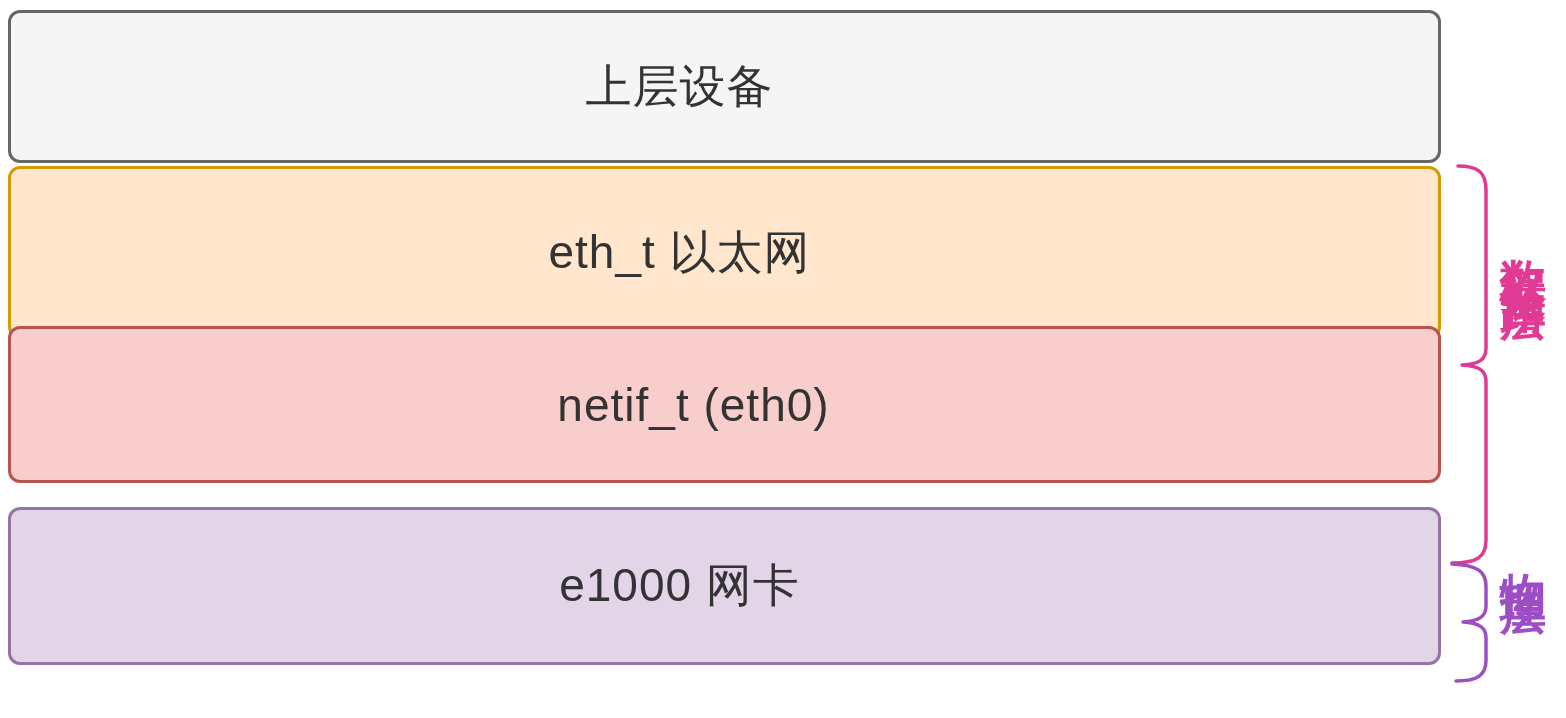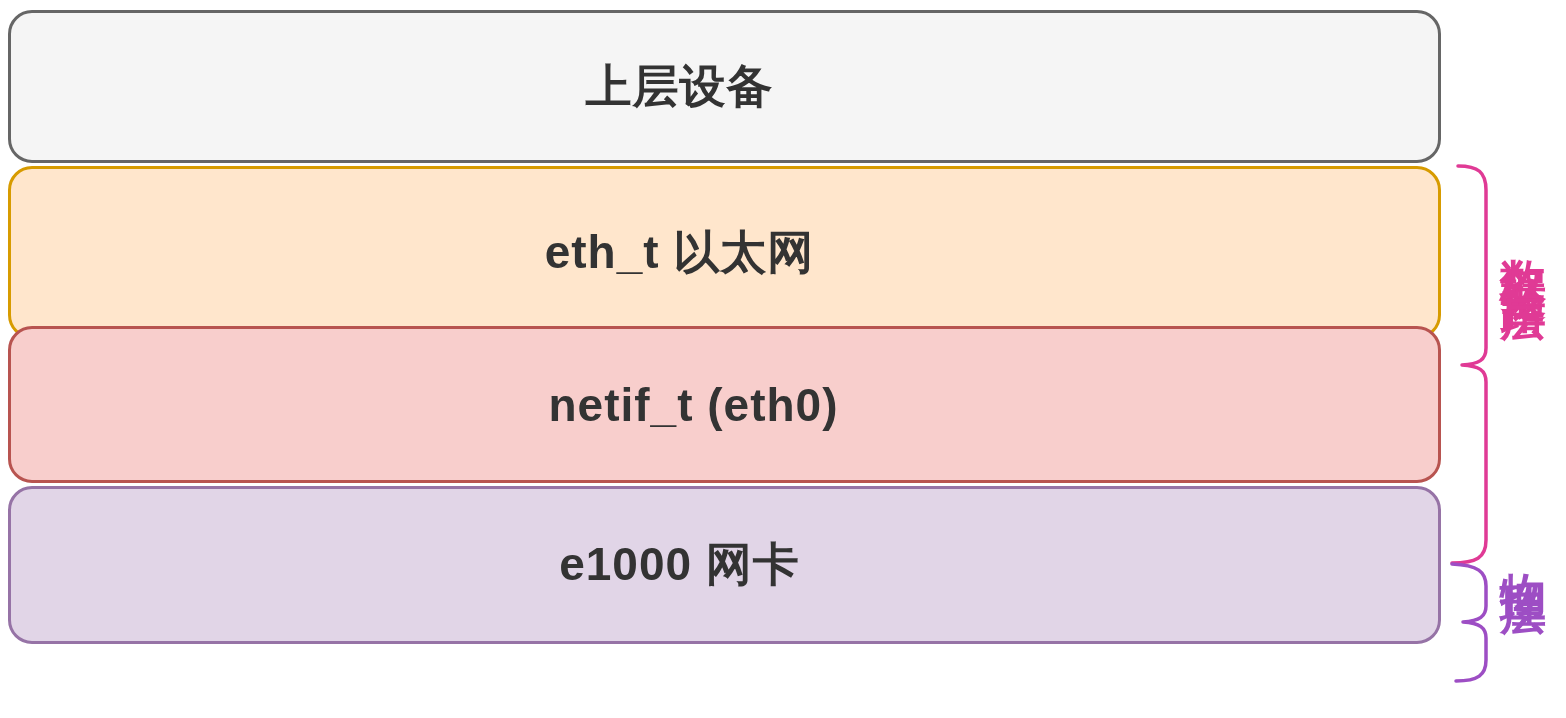--- a/index.html
+++ b/index.html
@@ -13,38 +13,37 @@
     height: 718px;
     background: #ffffff;
     font-family: "Liberation Sans", "DejaVu Sans", sans-serif;
     overflow: hidden;
   }
   .layer-box {
     position: absolute;
     left: 8px;
     width: 1433px;
     box-sizing: border-box;
-    border-radius: 24px;
+    border-radius: 12px;
     border: 3px solid #666666;
     display: flex;
     align-items: center;
     justify-content: center;
     padding-right: 90px;
-    font-weight: bold;
   }
   .layer-box .layer-label {
     font-size: 46px;
     color: #333333;
     letter-spacing: 1px;
     white-space: nowrap;
   }
   .box-upper    { top: 10px;  height: 153px; background: #f5f5f5; border-color: #666666; }
   .box-ethernet { top: 166px; height: 173px; background: #ffe6cc; border-color: #d79b00; }
   .box-netif    { top: 326px; height: 157px; background: #f8cecc; border-color: #b85450; padding-left: 28px; }
-  .box-nic      { top: 486px; height: 158px; background: #e1d5e7; border-color: #9673a6; justify-content: center; }
+  .box-nic      { top: 507px; height: 158px; background: #e1d5e7; border-color: #9673a6; justify-content: center; }
 
   .braces-overlay {
     position: absolute;
     left: 0;
     top: 0;
     width: 1566px;
     height: 718px;
     pointer-events: none;
   }
   .braces-overlay path {

